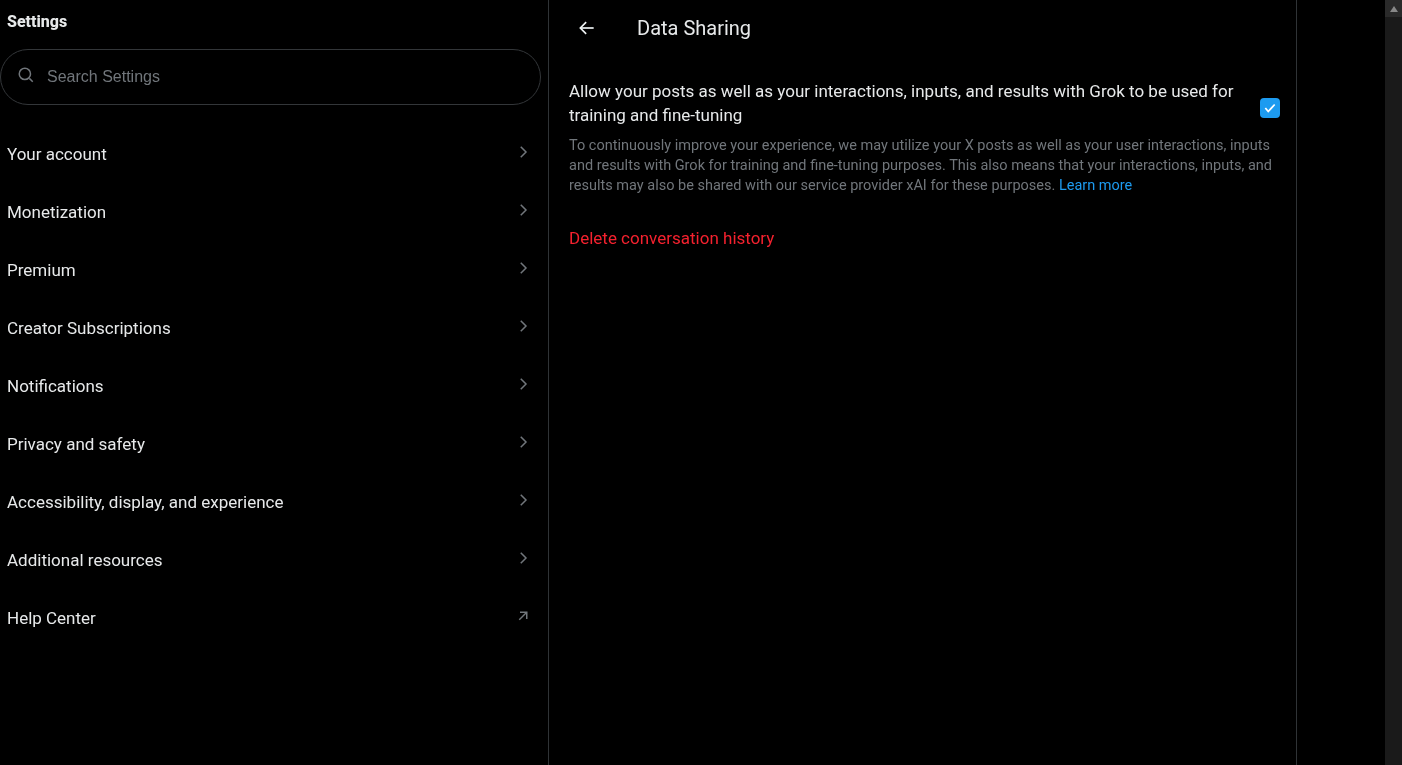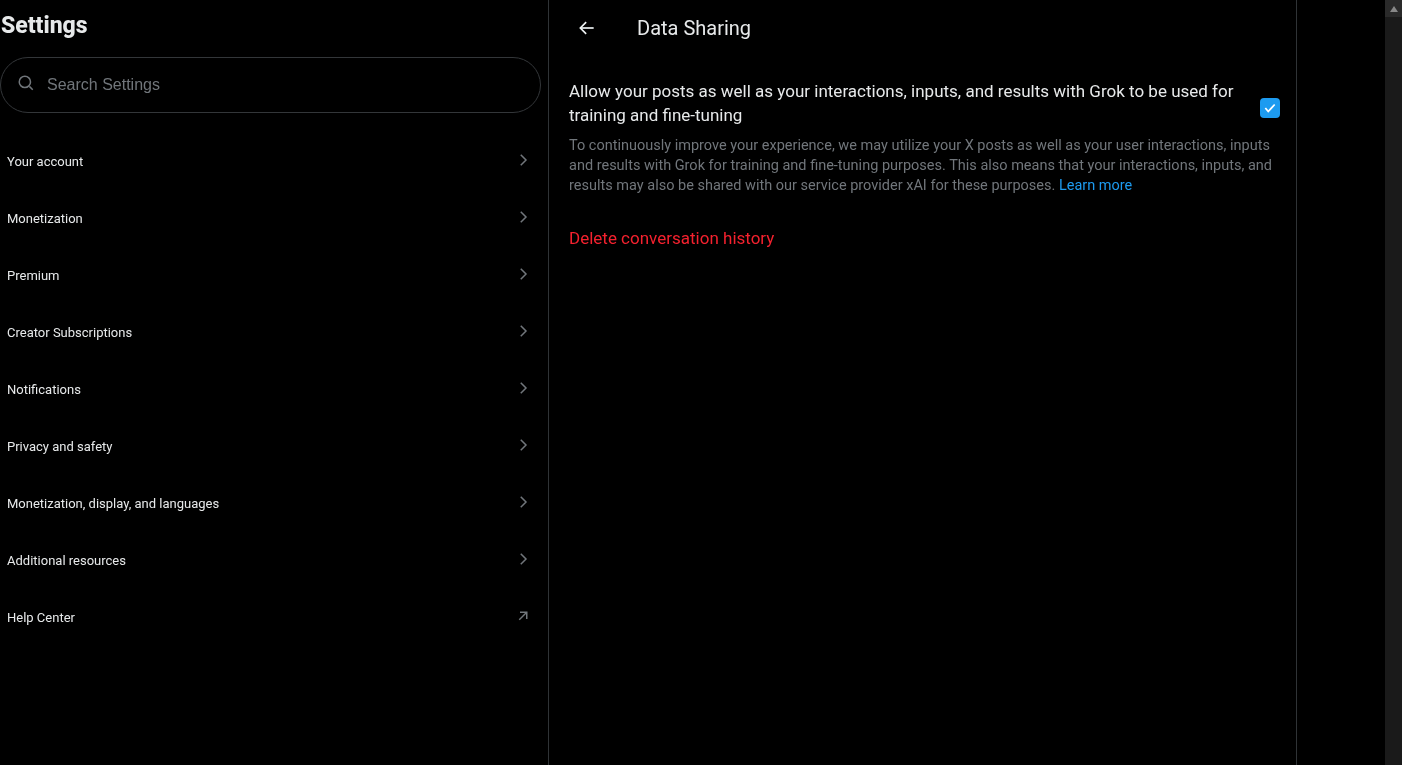--- a/index.html
+++ b/index.html
@@ -13,23 +13,23 @@
     display: flex;
   }
   .sidebar {
     width: 549px;
     height: 100%;
     border-right: 1px solid #2f3336;
     display: flex;
     flex-direction: column;
   }
   .sidebar-title {
-    font-size: 23px;
+    font-size: 16px;
     font-weight: 800;
-    padding: 12px 7px 18px 1px;
+    padding: 12px 7px 18px 7px;
     color: #e7e9ea;
   }
   .search-wrap {
     padding: 0 7px 10px 0;
   }
   .search-box {
     display: flex;
     align-items: center;
     gap: 12px;
     border: 1px solid #333639;
@@ -52,21 +52,21 @@
     display: flex;
     flex-direction: column;
     padding-top: 10px;
   }
   .nav-item {
     display: flex;
     align-items: center;
     justify-content: space-between;
     padding: 18px 16px 18px 7px;
     cursor: pointer;
-    font-size: 13px;
+    font-size: 17px;
     color: #e7e9ea;
   }
   .chevron-icon svg, .external-icon svg {
     width: 18px; height: 18px; stroke: #71767b; fill: none; stroke-width: 2;
   }
 
   .main {
     width: 748px;
     height: 100%;
     border-right: 1px solid #2f3336;
@@ -203,21 +203,21 @@
             <polyline points="9 5 16 12 9 19"></polyline>
           </svg></span>
       </div>
       <div class="nav-item">
         <span>Privacy and safety</span>
         <span class="chevron-icon"><svg viewBox="0 0 24 24">
             <polyline points="9 5 16 12 9 19"></polyline>
           </svg></span>
       </div>
       <div class="nav-item">
-        <span>Monetization, display, and languages</span>
+        <span>Accessibility, display, and experience</span>
         <span class="chevron-icon"><svg viewBox="0 0 24 24">
             <polyline points="9 5 16 12 9 19"></polyline>
           </svg></span>
       </div>
       <div class="nav-item">
         <span>Additional resources</span>
         <span class="chevron-icon"><svg viewBox="0 0 24 24">
             <polyline points="9 5 16 12 9 19"></polyline>
           </svg></span>
       </div>

